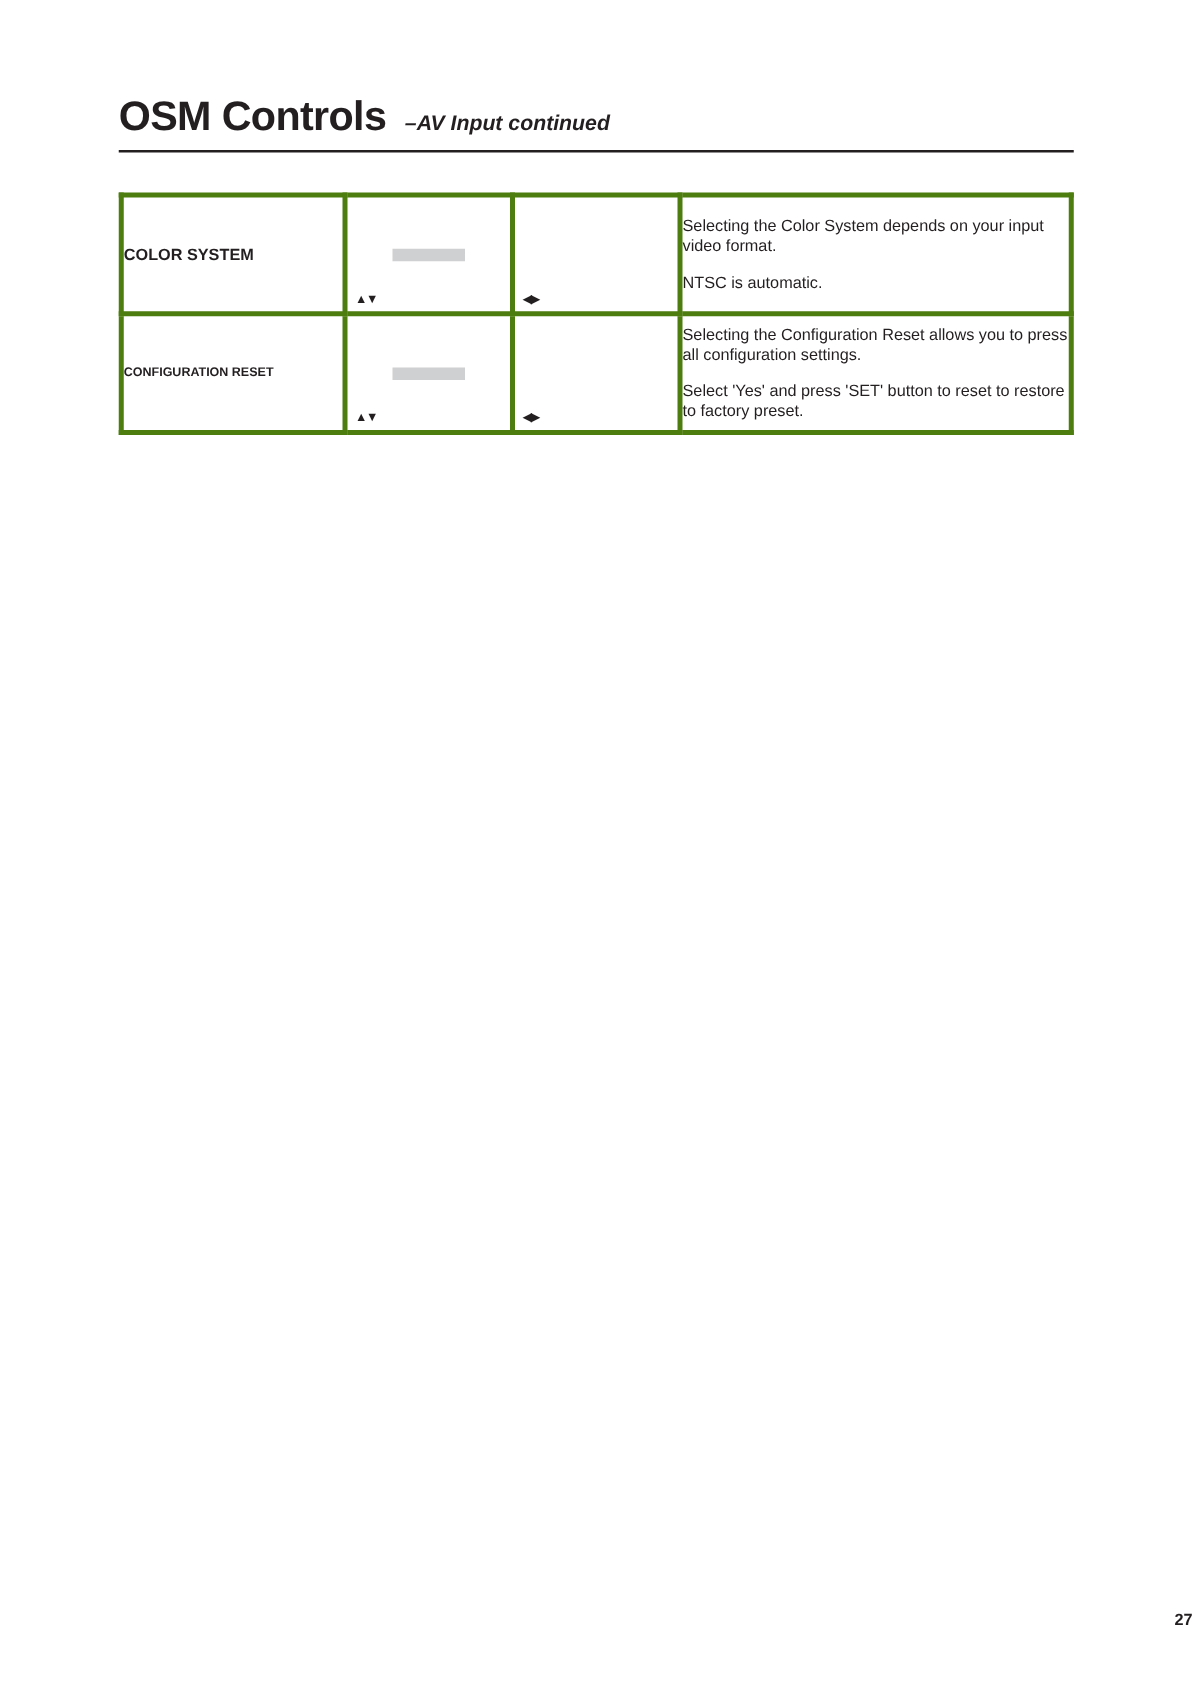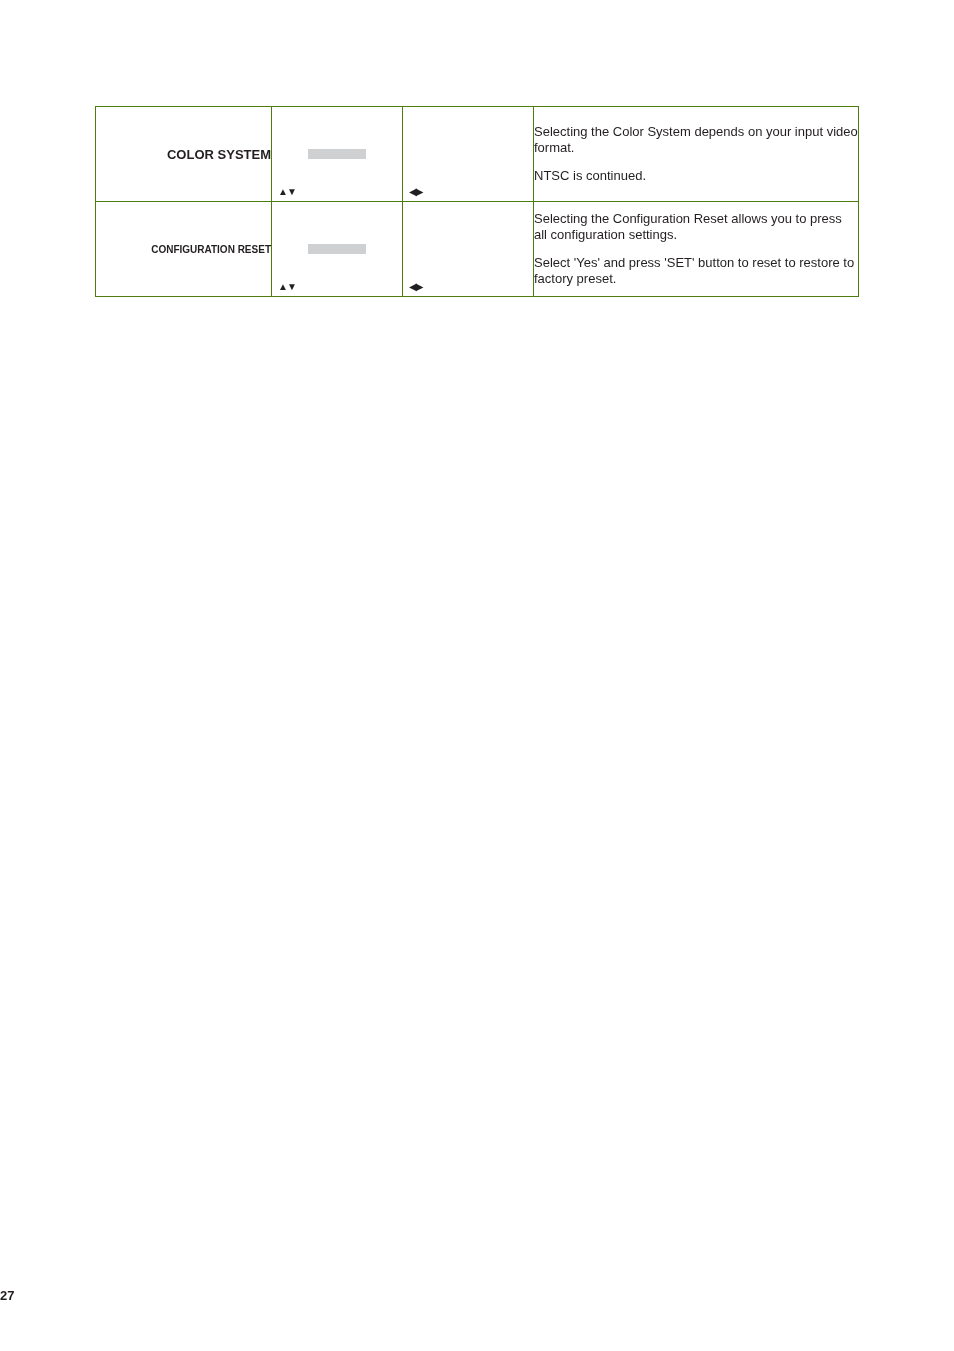--- a/index.html
+++ b/index.html
@@ -35,30 +35,30 @@
     font-weight: 700;
     font-size: 17px;
     margin-left: 6px;
   }
   .controls-table {
     margin-top: 32px;
     border-collapse: collapse;
     width: 100%;
   }
   .controls-table td {
-    border: 1px solid #4d7c0f;
+    border: 4px solid #4d7c0f;
     vertical-align: middle;
     padding: 0;
   }
   .row {
     height: 95px;
   }
   .col-label {
     width: 175px;
-    text-align: right;
+    text-align: left;
     font-family: "Arial Black", "Helvetica Neue", Helvetica, Arial, sans-serif;
     font-weight: 900;
     font-size: 13px;
     letter-spacing: 0px;
   }
   .col-label.small {
     font-size: 10px;
   }
   .col-icon {
     position: relative;
@@ -94,45 +94,49 @@
     font-size: 10px;
     line-height: 1;
     letter-spacing: -1px;
     color: #231f20;
   }
   .page-number {
     position: absolute;
     bottom: 48px;
     left: 0;
     width: 100%;
-    text-align: left;
+    text-align: right;
     font-weight: 700;
     font-size: 13px;
   }
 </style>
 </head>
 <body>
 
 <div class="page">
 
+  <h1 class="header-line">
+    <span class="title-main">OSM Controls</span>
+    <span class="title-sub">–AV Input continued</span>
+  </h1>
 
   <table class="controls-table">
     <tbody>
         <tr class="row">
       <td class="col-label">COLOR SYSTEM</td>
       <td class="col-icon w1">
         <div class="placeholder"></div>
         <div class="arrows">▲▼</div>
       </td>
       <td class="col-icon w2">
         <div class="arrows">◀▶</div>
       </td>
       <td class="col-desc">
         <p>Selecting the Color System depends on your input video format.</p>
-        <p>NTSC is continued.</p>
+        <p>NTSC is automatic.</p>
       </td>
     </tr>
     <tr class="row">
       <td class="col-label small">CONFIGURATION RESET</td>
       <td class="col-icon w1">
         <div class="placeholder"></div>
         <div class="arrows">▲▼</div>
       </td>
       <td class="col-icon w2">
         <div class="arrows">◀▶</div>

